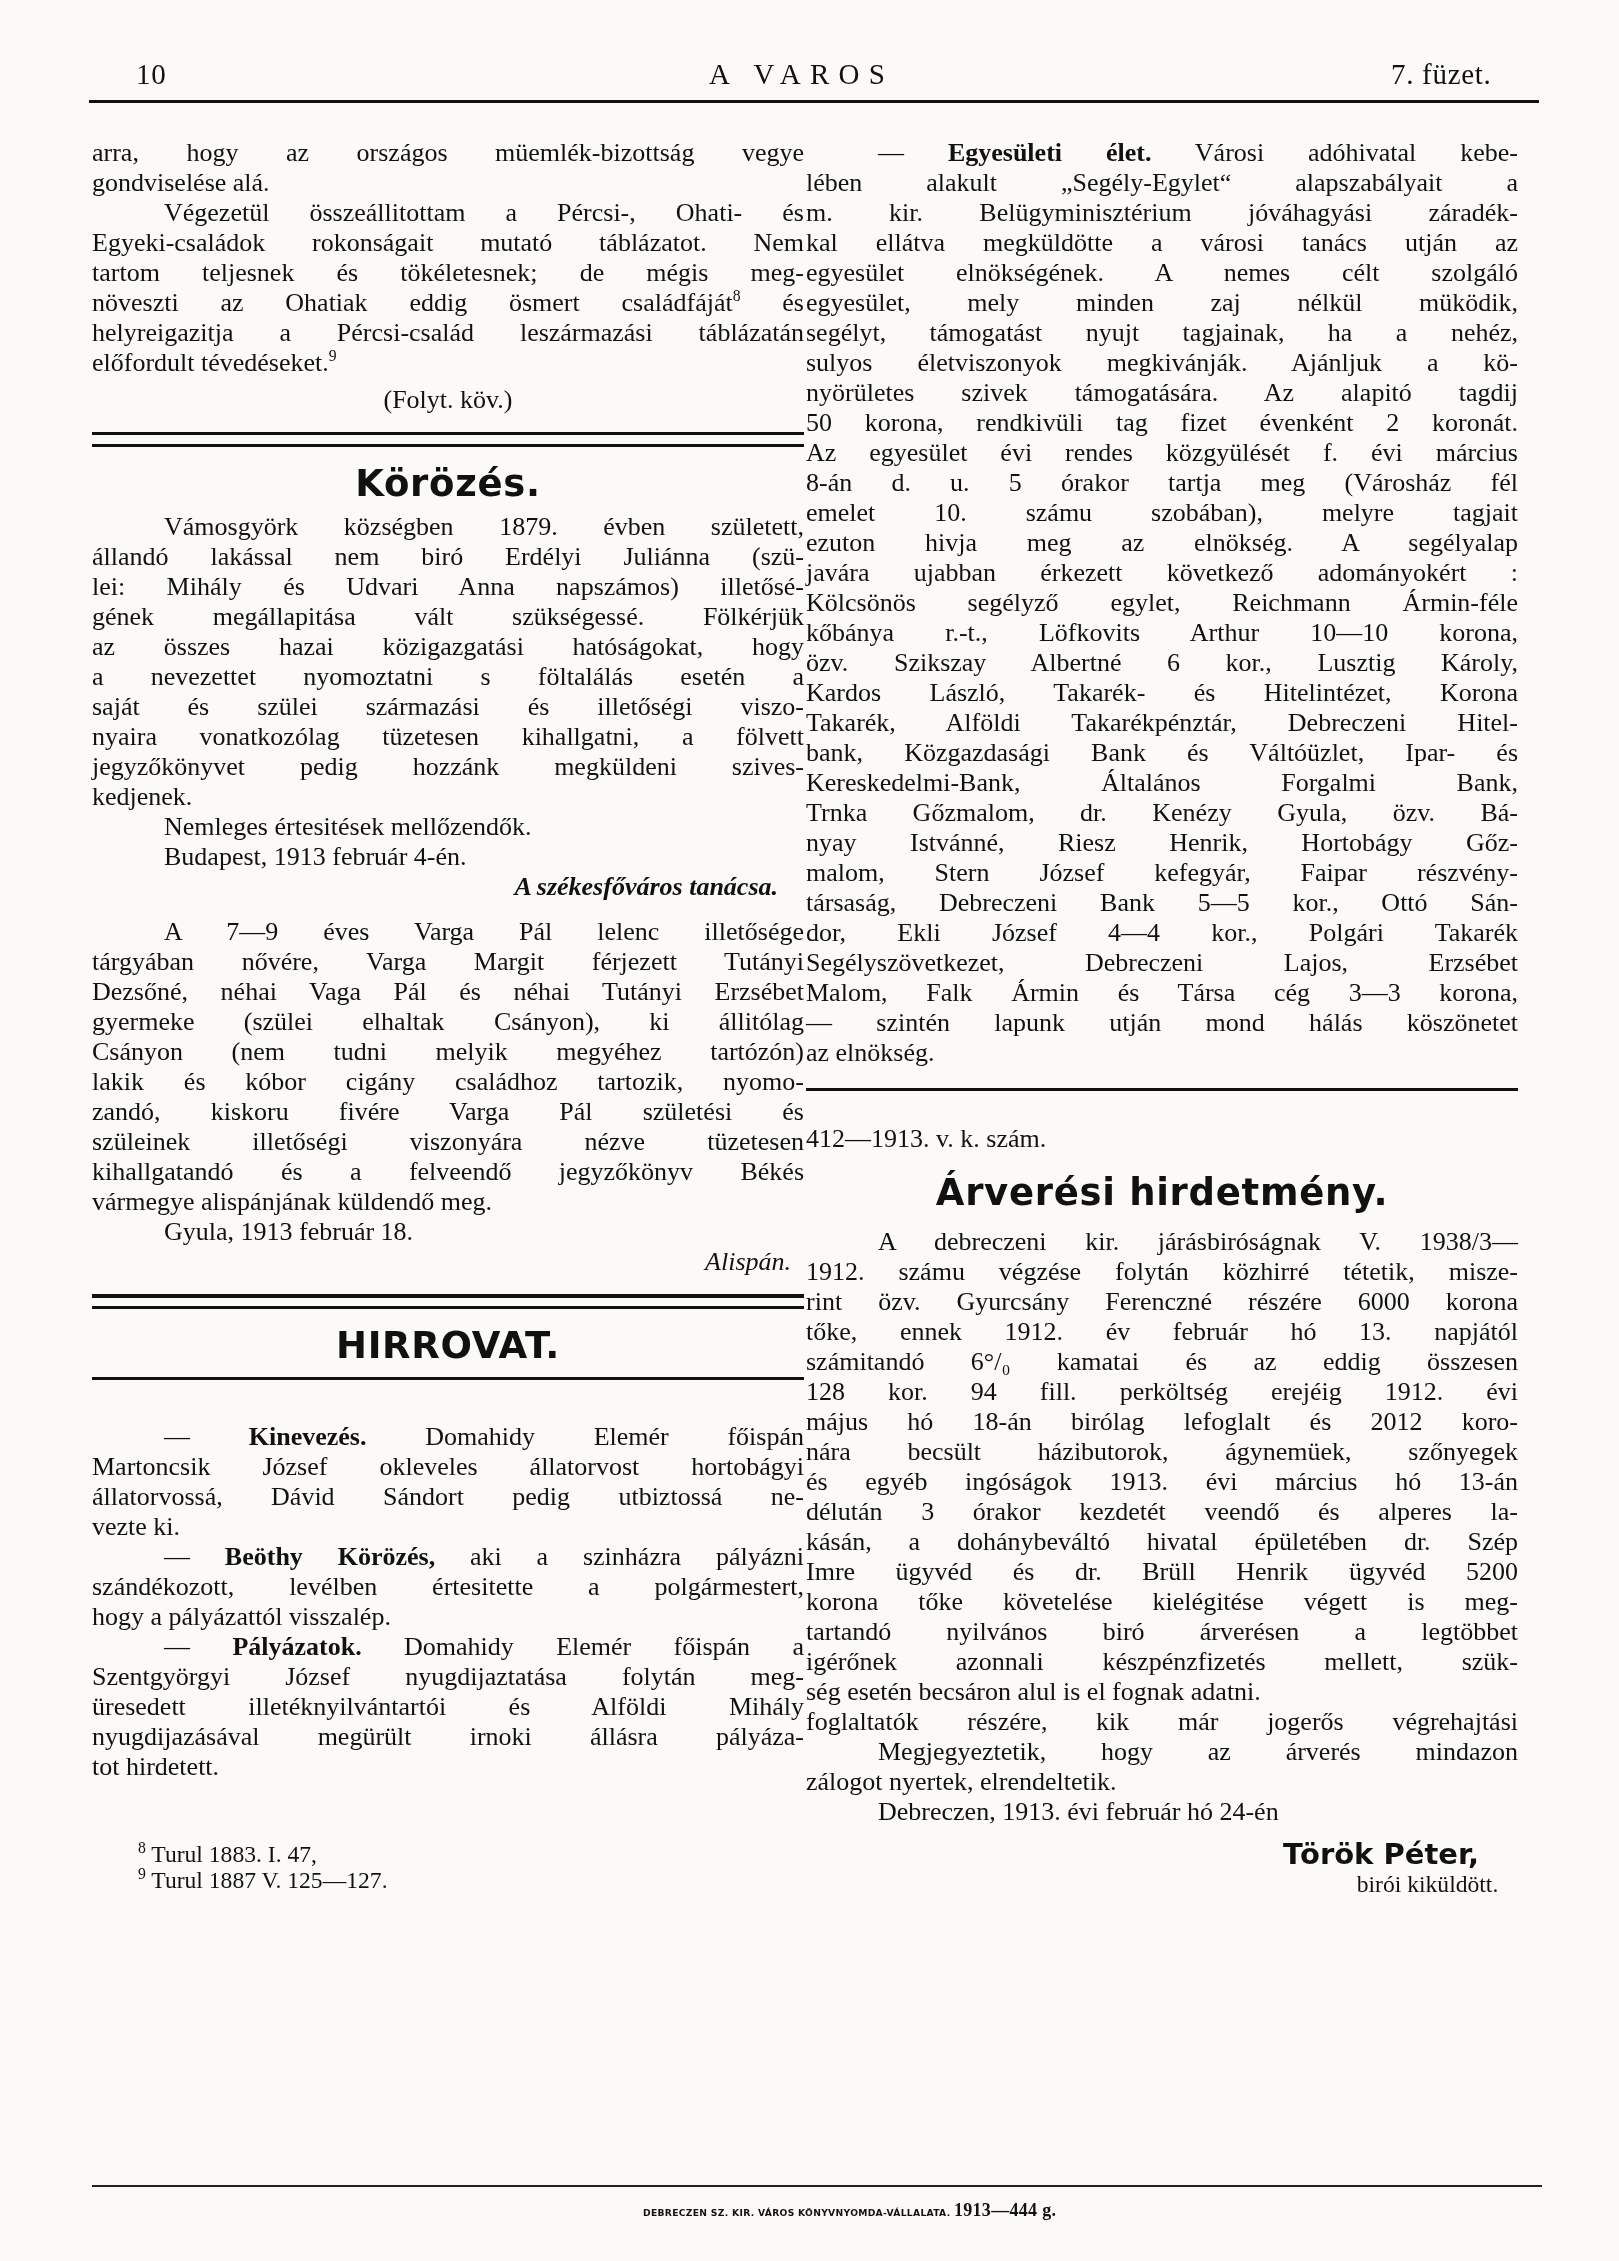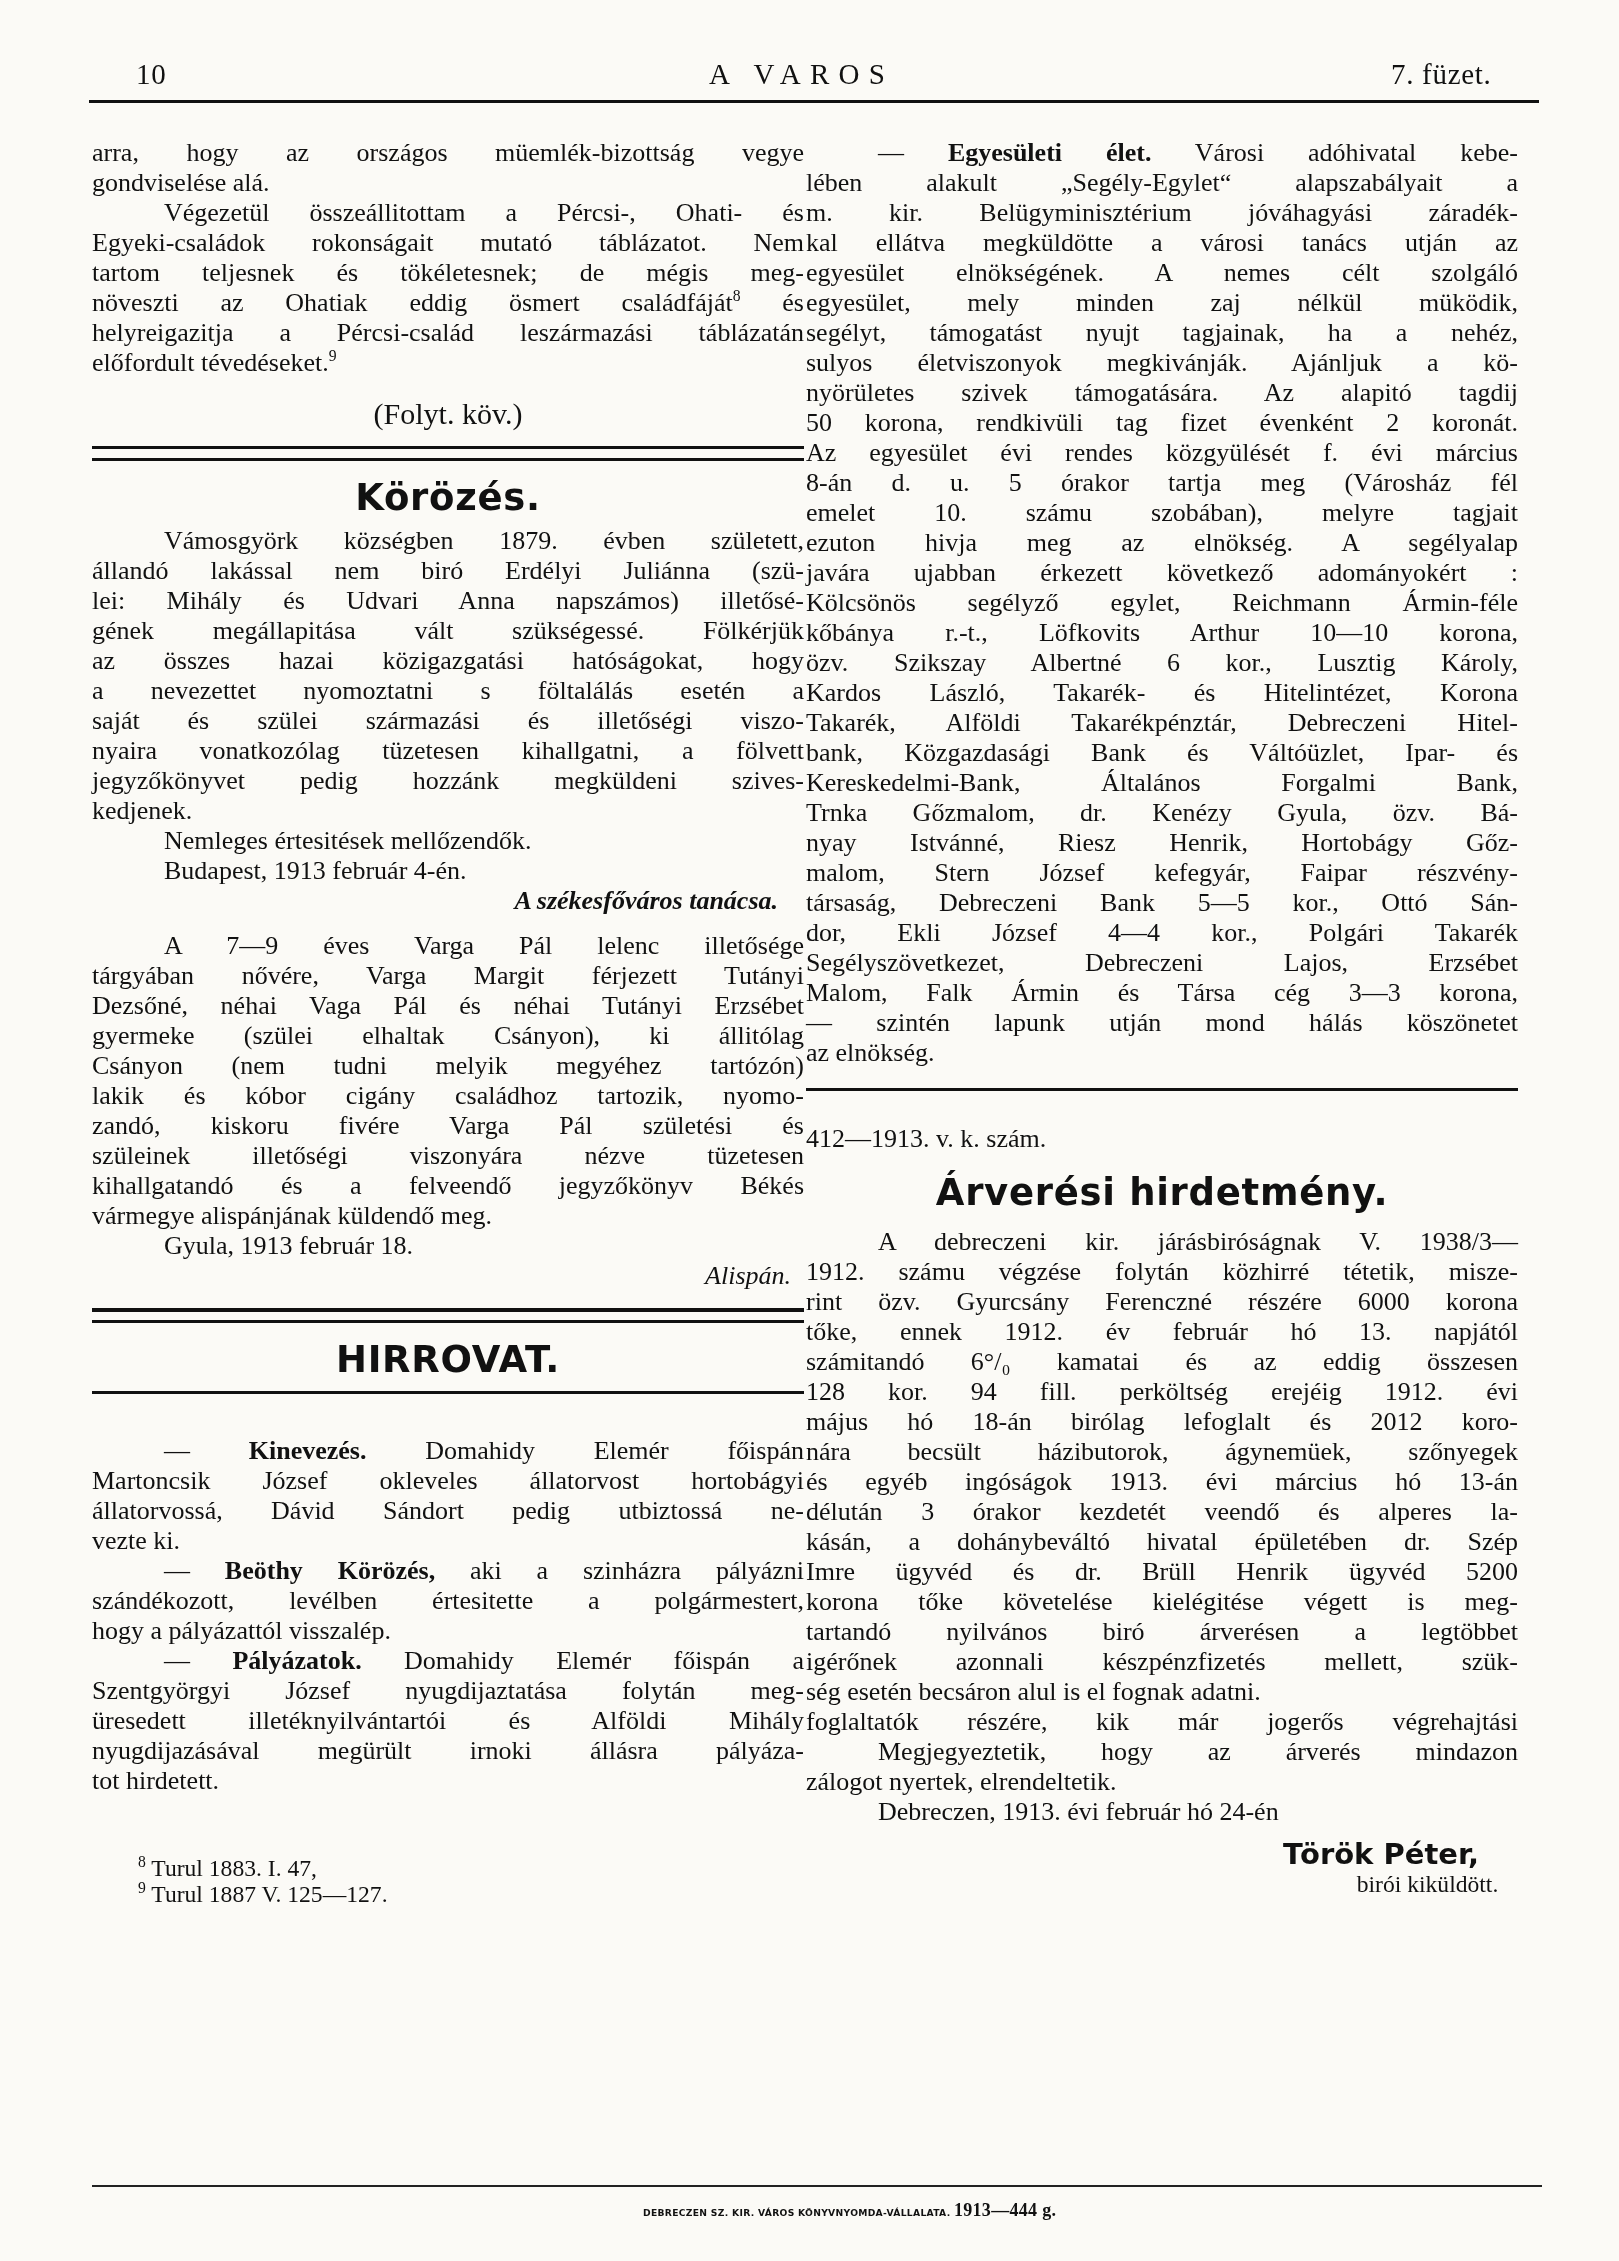--- a/index.html
+++ b/index.html
@@ -51,21 +51,21 @@
 <div class="col" id="col-left">
   <div>
     <span class="line">arra, hogy az országos müemlék-bizottság vegye</span>
     <span class="line last">gondviselése alá.</span>
     <span class="line indent">Végezetül összeállitottam a Pércsi-, Ohati- és</span>
     <span class="line">Egyeki-családok rokonságait mutató táblázatot. Nem</span>
     <span class="line">tartom teljesnek és tökéletesnek; de mégis meg-</span>
     <span class="line"><span>növeszti az Ohatiak eddig ösmert családfáját</span><span class="sup">8</span> <span>és</span></span>
     <span class="line">helyreigazitja a Pércsi-család leszármazási táblázatán</span>
     <span class="line last"><span>előfordult tévedéseket.</span><span class="sup">9</span></span>
-    <span class="line center" style="margin-top:21px;font-size:30px;">(Folyt. köv.)</span>
+    <span class="line center" style="margin-top:7px;font-size:26px;">(Folyt. köv.)</span>
   </div>
 
   <div class="dbl-rule"></div>
 
   <div>
     <div class="section-title">Körözés.</div>
     <span class="line indent">Vámosgyörk községben 1879. évben született,</span>
     <span class="line">állandó lakással nem biró Erdélyi Juliánna (szü-</span>
     <span class="line">lei: Mihály és Udvari Anna napszámos) illetősé-</span>
     <span class="line">gének megállapitása vált szükségessé. Fölkérjük</span>

